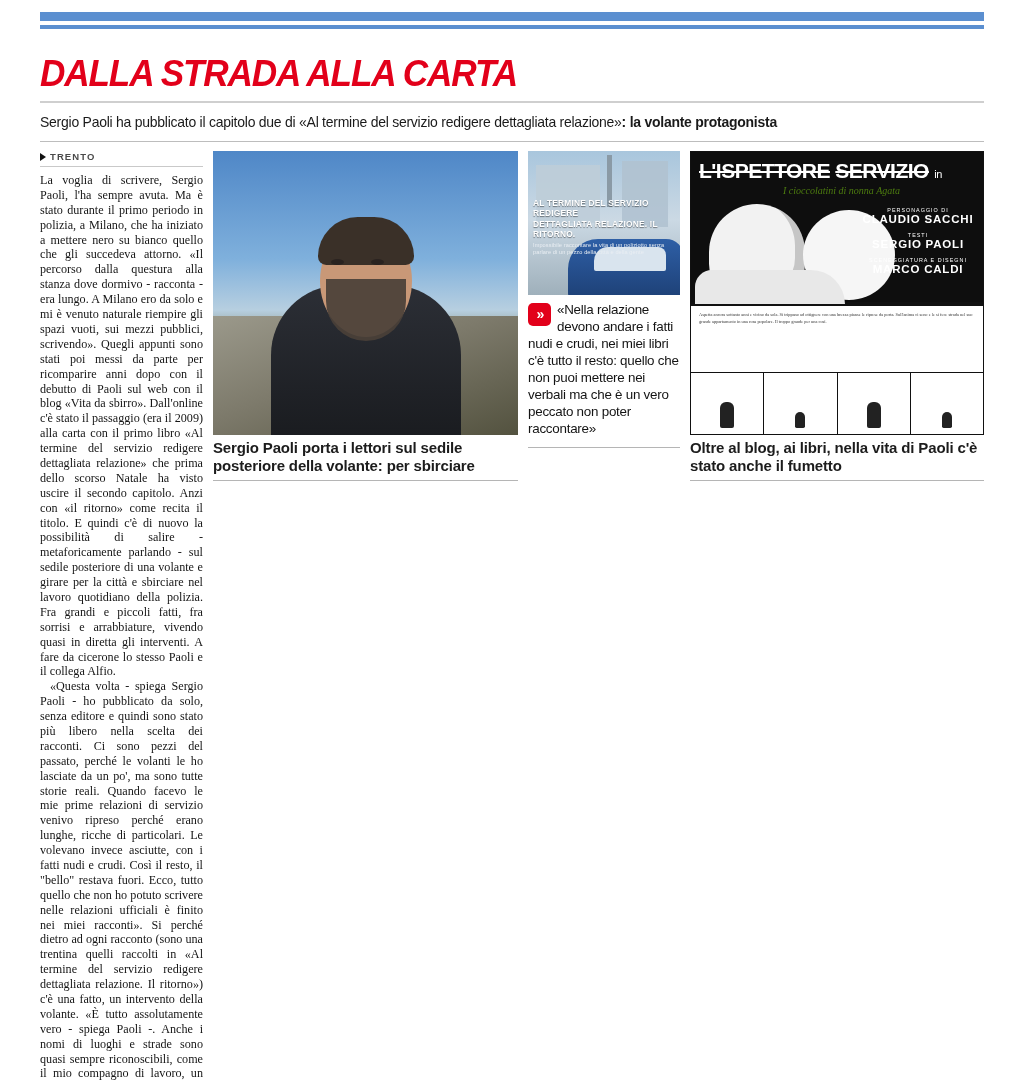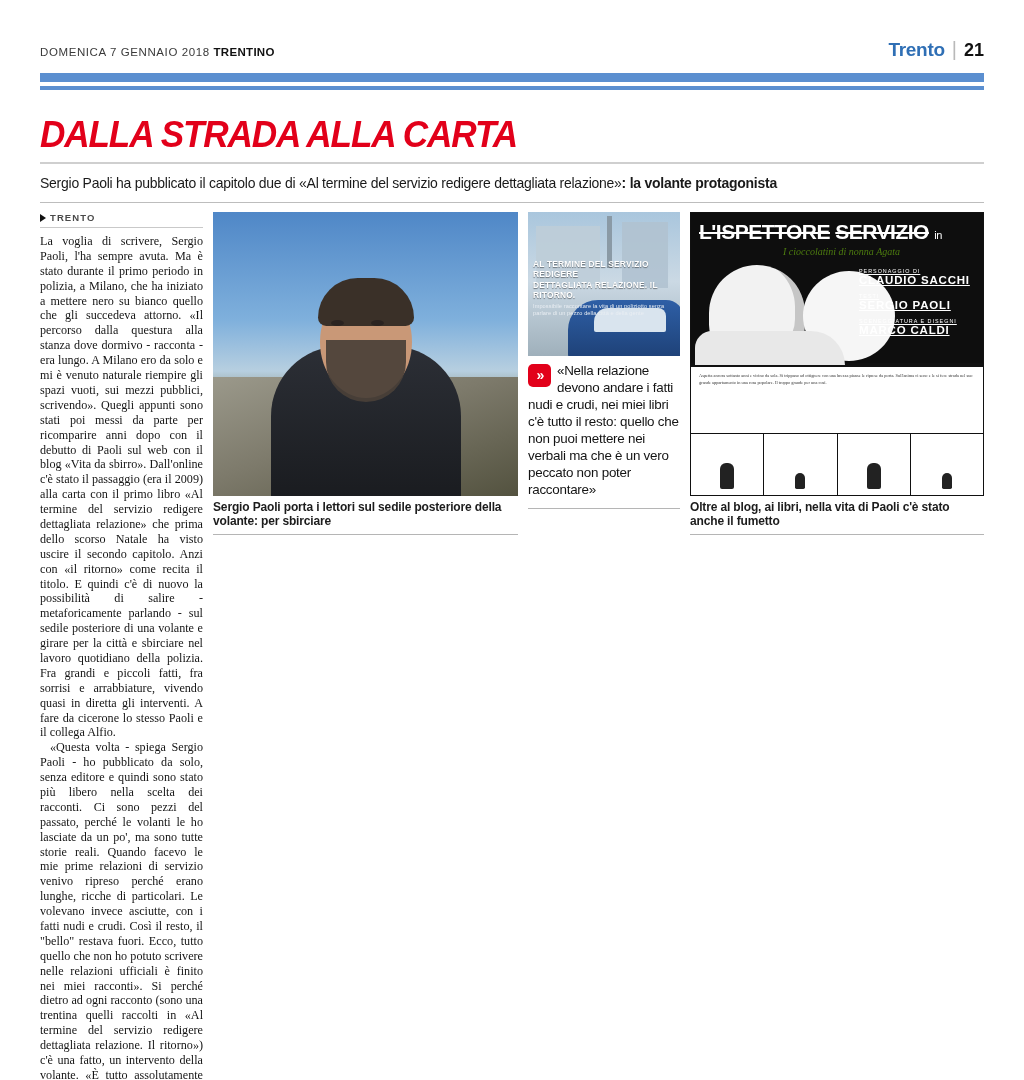--- a/index.html
+++ b/index.html
@@ -93,21 +93,21 @@
   
   .photo {
     width:100%;
     position:relative;
     overflow:hidden;
     background:#7f1d1d;
   }
   .photo-main { height:284px; }
   .caption {
     font-family:"Liberation Sans", sans-serif;
-    font-size:12px;
+    font-size:15px;
     font-weight:bold;
     letter-spacing:-.15px;
     color:#1c1c1c;
     padding-top:4px;
     line-height:1.2;
   }
   .cap-rule { height:1px; background:#b5b5b5; margin-top:5px; }
 
   
   .portrait-sky {
@@ -203,48 +203,37 @@
     box-shadow:inset -10px -6px 0 rgba(0,0,0,.18);
   }
   .comic-face2 {
     position:absolute; left:112px; top:58px; width:92px; height:90px;
     background:#f6f6f6; border-radius:50%;
   }
   .comic-body {
     position:absolute; left:4px; top:118px; width:150px; height:34px;
     background:#e8e8e8; border-radius:20px 40px 0 0;
   }
-  .credits { position:absolute; right:6px; top:48px; width:118px; 
-             font-family:"Liberation Sans", sans-serif; color:#fff;text-decoration:underline; }
+  .credits { position:absolute; right:6px; top:48px; width:118px; text-align:center;
+             font-family:"Liberation Sans", sans-serif; color:#fff; }
   .credits .lbl { font-size:5.4px; letter-spacing:1px; margin-top:7px; }
   .credits .nm { font-size:11.5px; font-weight:bold; letter-spacing:.8px; }
   .comic-bottom { position:absolute; left:0; right:0; bottom:0; height:128px; background:#fff; }
   .cb-text { padding:6px 8px; font-family:"Liberation Serif", serif; font-size:4.4px; color:#333; line-height:1.5; }
   .cb-panels { position:absolute; left:0; right:0; bottom:0; height:62px; border-top:1px solid #111; display:flex; }
   .cb-panel { flex:1; border-right:1px solid #111; position:relative; }
   .cb-panel:last-child { border-right:none; }
   .cb-fig { position:absolute; left:50%; bottom:6px; transform:translateX(-50%); width:14px; height:26px; background:#222; border-radius:6px 6px 2px 2px; }
   .cb-fig.small { width:10px; height:16px; }
 </style>
 </head>
 <body>
 
 <div class="page">
 
-  <div class="masthead">
-    <div class="masthead-left">
-      <span>DOMENICA 7 GENNAIO 2018</span>
-      <span class="paper">TRENTINO</span>
-    </div>
-    <div class="masthead-right">
-      <span class="city">Trento</span>
-      <span class="divider">|</span>
-      <span class="pageno">21</span>
-    </div>
-  </div>
   <div class="blue-rule"></div>
   <div class="blue-rule2"></div>
 
   <div class="kicker">DALLA STRADA ALLA CARTA</div>
   <div class="kicker-rule"></div>
   <div class="subhead">
     <span>Sergio Paoli ha pubblicato il capitolo due di «Al termine del servizio redigere dettagliata relazione»</span><b>: la volante protagonista</b>
   </div>
   <div class="head-rule"></div>
 

